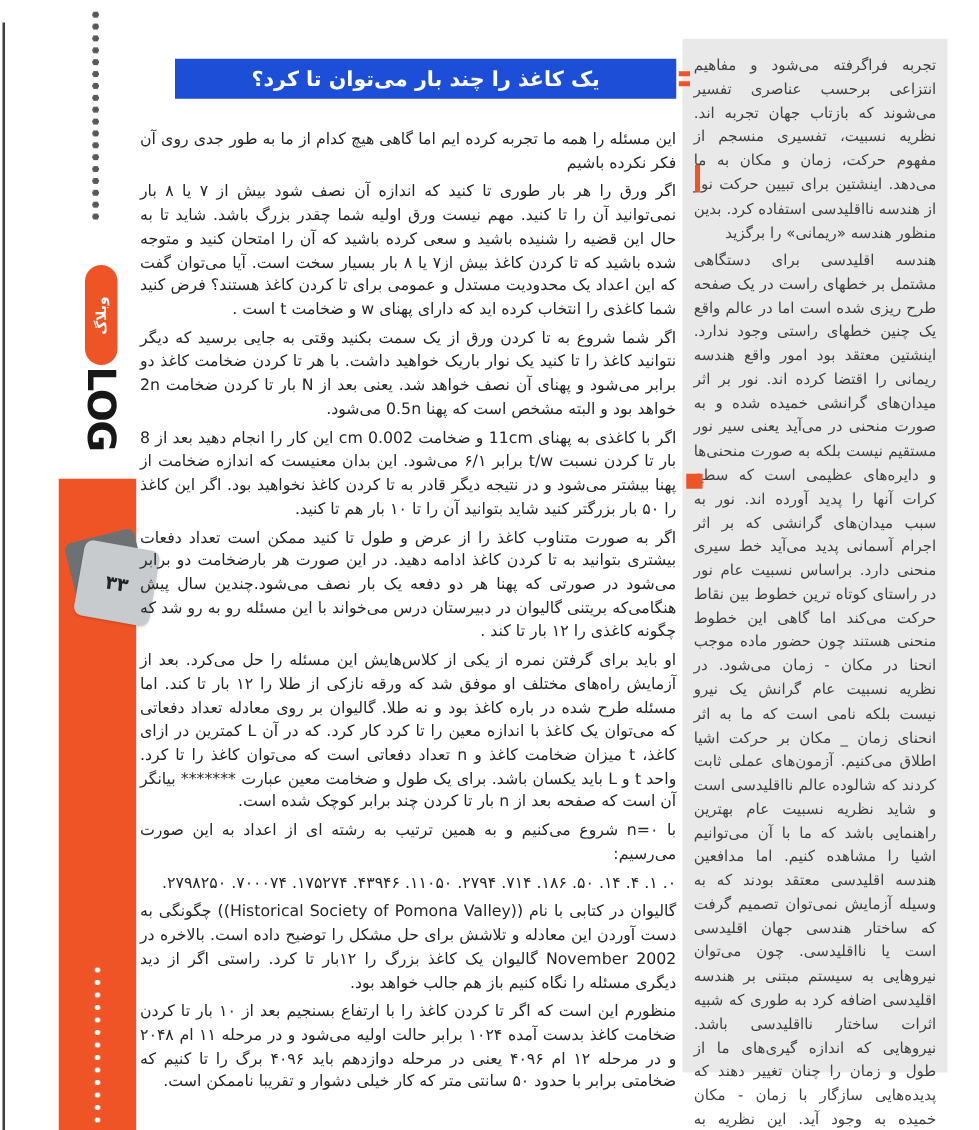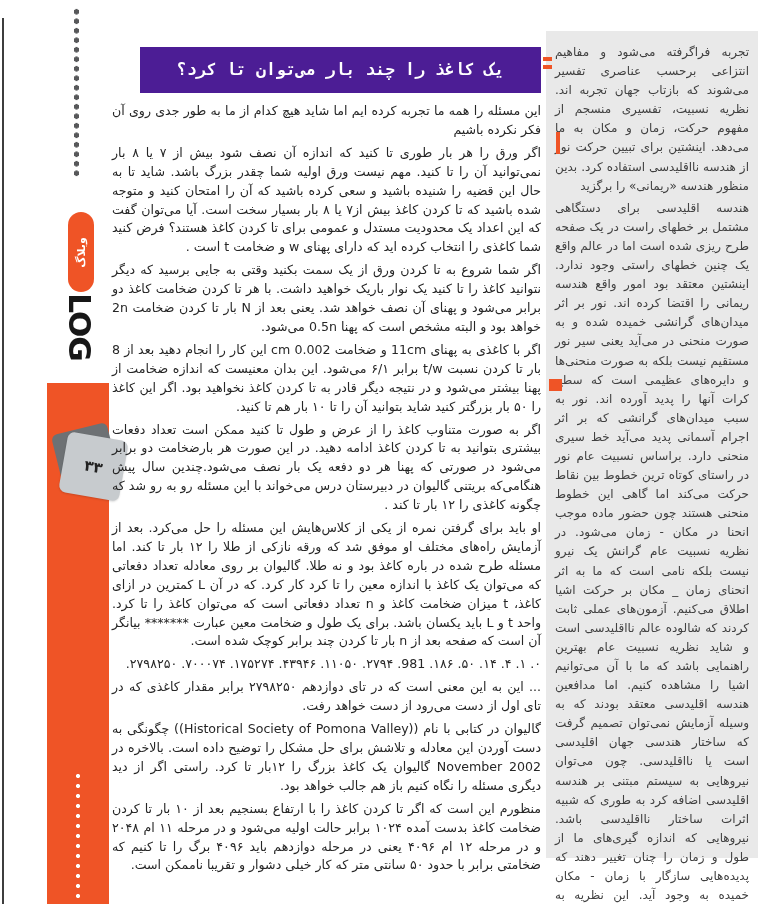--- a/index.html
+++ b/index.html
@@ -72,24 +72,23 @@
     width: 61px; height: 61px; background: #c7cbce;
     border-radius: 7px; transform: rotate(10deg);
     display: flex; align-items: center; justify-content: center;
     box-shadow: 0 1px 2px rgba(0,0,0,0.15);
   }
   .badge-front span { font-size: 15px; font-weight: bold; color: #222; }
 
   
   .title-bar {
     position: absolute; left: 140px; top: 47px;
-    width: 401px; height: 46px; background: #4c1d95;
+    width: 401px; height: 32px; background: #1d4ed8;
     display: flex; align-items: center; justify-content: center;
     direction: rtl;
-    font-family: Liberation Mono, monospace;
   }
   .title-bar h1 {
     color: #ffffff; font-size: 16.5px; font-weight: bold;
     letter-spacing: 0;
   }
 
   
   .main-col {
     position: absolute; left: 112px; top: 102px;
     width: 429px; direction: rtl;
@@ -136,28 +135,28 @@
   <div class="badge-back"></div>
   <div class="badge-front">
     <span>۳۳</span>
   </div>
 
   <div class="title-bar">
     <h1>یک کاغذ را چند بار می‌توان تا کرد؟</h1>
   </div>
 
   <div class="main-col">
-      <p>این مسئله را همه ما تجربه کرده ایم اما شاید هیچ کدام از ما به طور جدی روی آن فکر نکرده باشیم</p>
+      <p>این مسئله را همه ما تجربه کرده ایم اما گاهی هیچ کدام از ما به طور جدی روی آن فکر نکرده باشیم</p>
       <p>اگر ورق را هر بار طوری تا کنید که اندازه آن نصف شود بیش از ۷ یا ۸ بار نمی‌توانید آن را تا کنید. مهم نیست ورق اولیه شما چقدر بزرگ باشد. شاید تا به حال این قضیه را شنیده باشید و سعی کرده باشید که آن را امتحان کنید و متوجه شده باشید که تا کردن کاغذ بیش از۷ یا ۸ بار بسیار سخت است. آیا می‌توان گفت که این اعداد یک محدودیت مستدل و عمومی برای تا کردن کاغذ هستند؟ فرض کنید شما کاغذی را انتخاب کرده اید که دارای پهنای w و ضخامت t است .</p>
       <p>اگر شما شروع به تا کردن ورق از یک سمت بکنید وقتی به جایی برسید که دیگر نتوانید کاغذ را تا کنید یک نوار باریک خواهید داشت. با هر تا کردن ضخامت کاغذ دو برابر می‌شود و پهنای آن نصف خواهد شد. یعنی بعد از N بار تا کردن ضخامت 2n خواهد بود و البته مشخص است که پهنا 0.5n می‌شود.</p>
       <p>اگر با کاغذی به پهنای 11cm و ضخامت cm 0.002 این کار را انجام دهید بعد از 8 بار تا کردن نسبت t/w برابر ۶/۱ می‌شود. این بدان معنیست که اندازه ضخامت از پهنا بیشتر می‌شود و در نتیجه دیگر قادر به تا کردن کاغذ نخواهید بود. اگر این کاغذ را ۵۰ بار بزرگتر کنید شاید بتوانید آن را تا ۱۰ بار هم تا کنید.</p>
       <p>اگر به صورت متناوب کاغذ را از عرض و طول تا کنید ممکن است تعداد دفعات بیشتری بتوانید به تا کردن کاغذ ادامه دهید. در این صورت هر بارضخامت دو برابر می‌شود در صورتی که پهنا هر دو دفعه یک بار نصف می‌شود.چندین سال پیش هنگامی‌که بریتنی گالیوان در دبیرستان درس می‌خواند با این مسئله رو به رو شد که چگونه کاغذی را ۱۲ بار تا کند .</p>
       <p>او باید برای گرفتن نمره از یکی از کلاس‌هایش این مسئله را حل می‌کرد. بعد از آزمایش راه‌های مختلف او موفق شد که ورقه نازکی از طلا را ۱۲ بار تا کند. اما مسئله طرح شده در باره کاغذ بود و نه طلا. گالیوان بر روی معادله تعداد دفعاتی که می‌توان یک کاغذ با اندازه معین را تا کرد کار کرد. که در آن L کمترین در ازای کاغذ، t میزان ضخامت کاغذ و n تعداد دفعاتی است که می‌توان کاغذ را تا کرد. واحد t و L باید یکسان باشد. برای یک طول و ضخامت معین عبارت ******* بیانگر آن است که صفحه بعد از n بار تا کردن چند برابر کوچک شده است.</p>
-      <p>۰. ۱. ۴. ۱۴. ۵۰. ۱۸۶. 981. ۲۷۹۴. ۱۱۰۵۰. ۴۳۹۴۶. ۱۷۵۲۷۴. ۷۰۰۰۷۴. ۲۷۹۸۲۵۰.</p>
-      <p>... این به این معنی است که در تای دوازدهم ۲۷۹۸۲۵۰ برابر مقدار کاغذی که در تای اول از دست می‌رود از دست خواهد رفت.</p>
+      <p>با n=۰ شروع می‌کنیم و به همین ترتیب به رشته ای از اعداد به این صورت می‌رسیم:</p>
+      <p>۰. ۱. ۴. ۱۴. ۵۰. ۱۸۶. ۷۱۴. ۲۷۹۴. ۱۱۰۵۰. ۴۳۹۴۶. ۱۷۵۲۷۴. ۷۰۰۰۷۴. ۲۷۹۸۲۵۰.</p>
       <p>گالیوان در کتابی با نام ((Historical Society of Pomona Valley)) چگونگی به دست آوردن این معادله و تلاشش برای حل مشکل را توضیح داده است. بالاخره در November 2002 گالیوان یک کاغذ بزرگ را ۱۲بار تا کرد. راستی اگر از دید دیگری مسئله را نگاه کنیم باز هم جالب خواهد بود.</p>
       <p>منظورم این است که اگر تا کردن کاغذ را با ارتفاع بسنجیم بعد از ۱۰ بار تا کردن ضخامت کاغذ بدست آمده ۱۰۲۴ برابر حالت اولیه می‌شود و در مرحله ۱۱ ام ۲۰۴۸ و در مرحله ۱۲ ام ۴۰۹۶ یعنی در مرحله دوازدهم باید ۴۰۹۶ برگ را تا کنیم که ضخامتی برابر با حدود ۵۰ سانتی متر که کار خیلی دشوار و تقریبا ناممکن است.</p>
     </div>
 
   <div class="sidebar">
       <p>تجربه فراگرفته می‌شود و مفاهیم انتزاعی برحسب عناصری تفسیر می‌شوند که بازتاب جهان تجربه اند. نظریه نسبیت، تفسیری منسجم از مفهوم حرکت، زمان و مکان به ما می‌دهد. اینشتین برای تبیین حرکت نور از هندسه نااقلیدسی استفاده کرد. بدین منظور هندسه «ریمانی» را برگزید</p>
       <p>هندسه اقلیدسی برای دستگاهی مشتمل بر خطهای راست در یک صفحه طرح ریزی شده است اما در عالم واقع یک چنین خطهای راستی وجود ندارد. اینشتین معتقد بود امور واقع هندسه ریمانی را اقتضا کرده اند. نور بر اثر میدان‌های گرانشی خمیده شده و به صورت منحنی در می‌آید یعنی سیر نور مستقیم نیست بلکه به صورت منحنی‌ها و دایره‌های عظیمی است که سطح کرات آنها را پدید آورده اند. نور به سبب میدان‌های گرانشی که بر اثر اجرام آسمانی پدید می‌آید خط سیری منحنی دارد. براساس نسبیت عام نور در راستای کوتاه ترین خطوط بین نقاط حرکت می‌کند اما گاهی این خطوط منحنی هستند چون حضور ماده موجب انحنا در مکان - زمان می‌شود. در نظریه نسبیت عام گرانش یک نیرو نیست بلکه نامی است که ما به اثر انحنای زمان _ مکان بر حرکت اشیا اطلاق می‌کنیم. آزمون‌های عملی ثابت کردند که شالوده عالم نااقلیدسی است و شاید نظریه نسبیت عام بهترین راهنمایی باشد که ما با آن می‌توانیم اشیا را مشاهده کنیم. اما مدافعین هندسه اقلیدسی معتقد بودند که به وسیله آزمایش نمی‌توان تصمیم گرفت که ساختار هندسی جهان اقلیدسی است یا نااقلیدسی. چون می‌توان نیروهایی به سیستم مبتنی بر هندسه اقلیدسی اضافه کرد به طوری که شبیه اثرات ساختار نااقلیدسی باشد. نیروهایی که اندازه گیری‌های ما از طول و زمان را چنان تغییر دهند که پدیده‌هایی سازگار با زمان - مکان خمیده به وجود آید. این نظریه به «قراردادگرایی» مشهور است که نخستین بار از طرف ریاضیدان و فیزیکدان فرانسوی «هنری پوانکاره» ابراز شد. اما نظریه‌هایی که بدین طریق به دست می‌آوریم ممکن است کاملاً جعلی و موقتی باشند. اما دلایل کافی برای رد آنها وجود دارد؟</p>
     </div>
 
   <div class="tick tick-a"></div>

